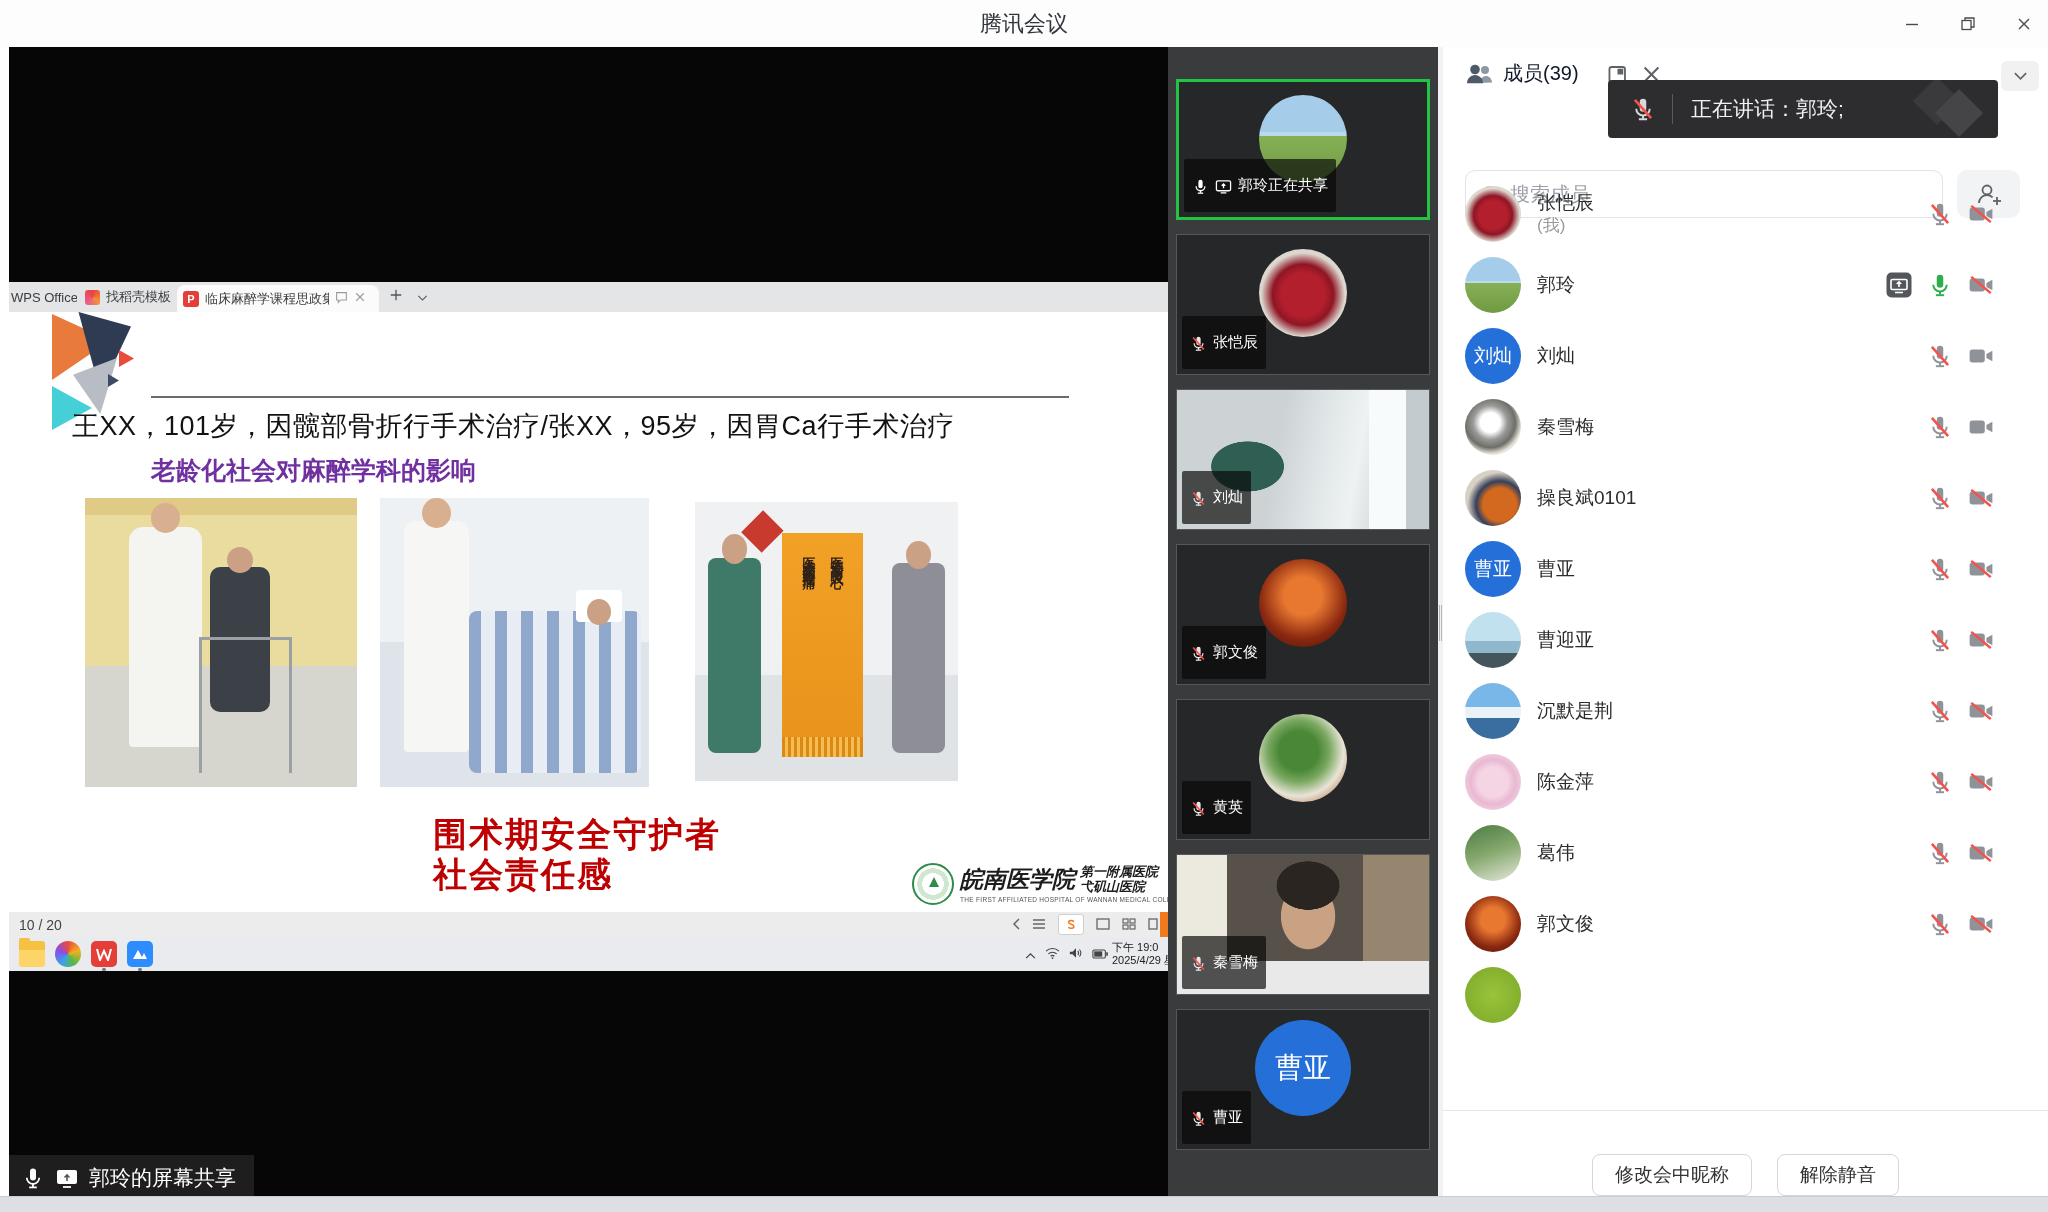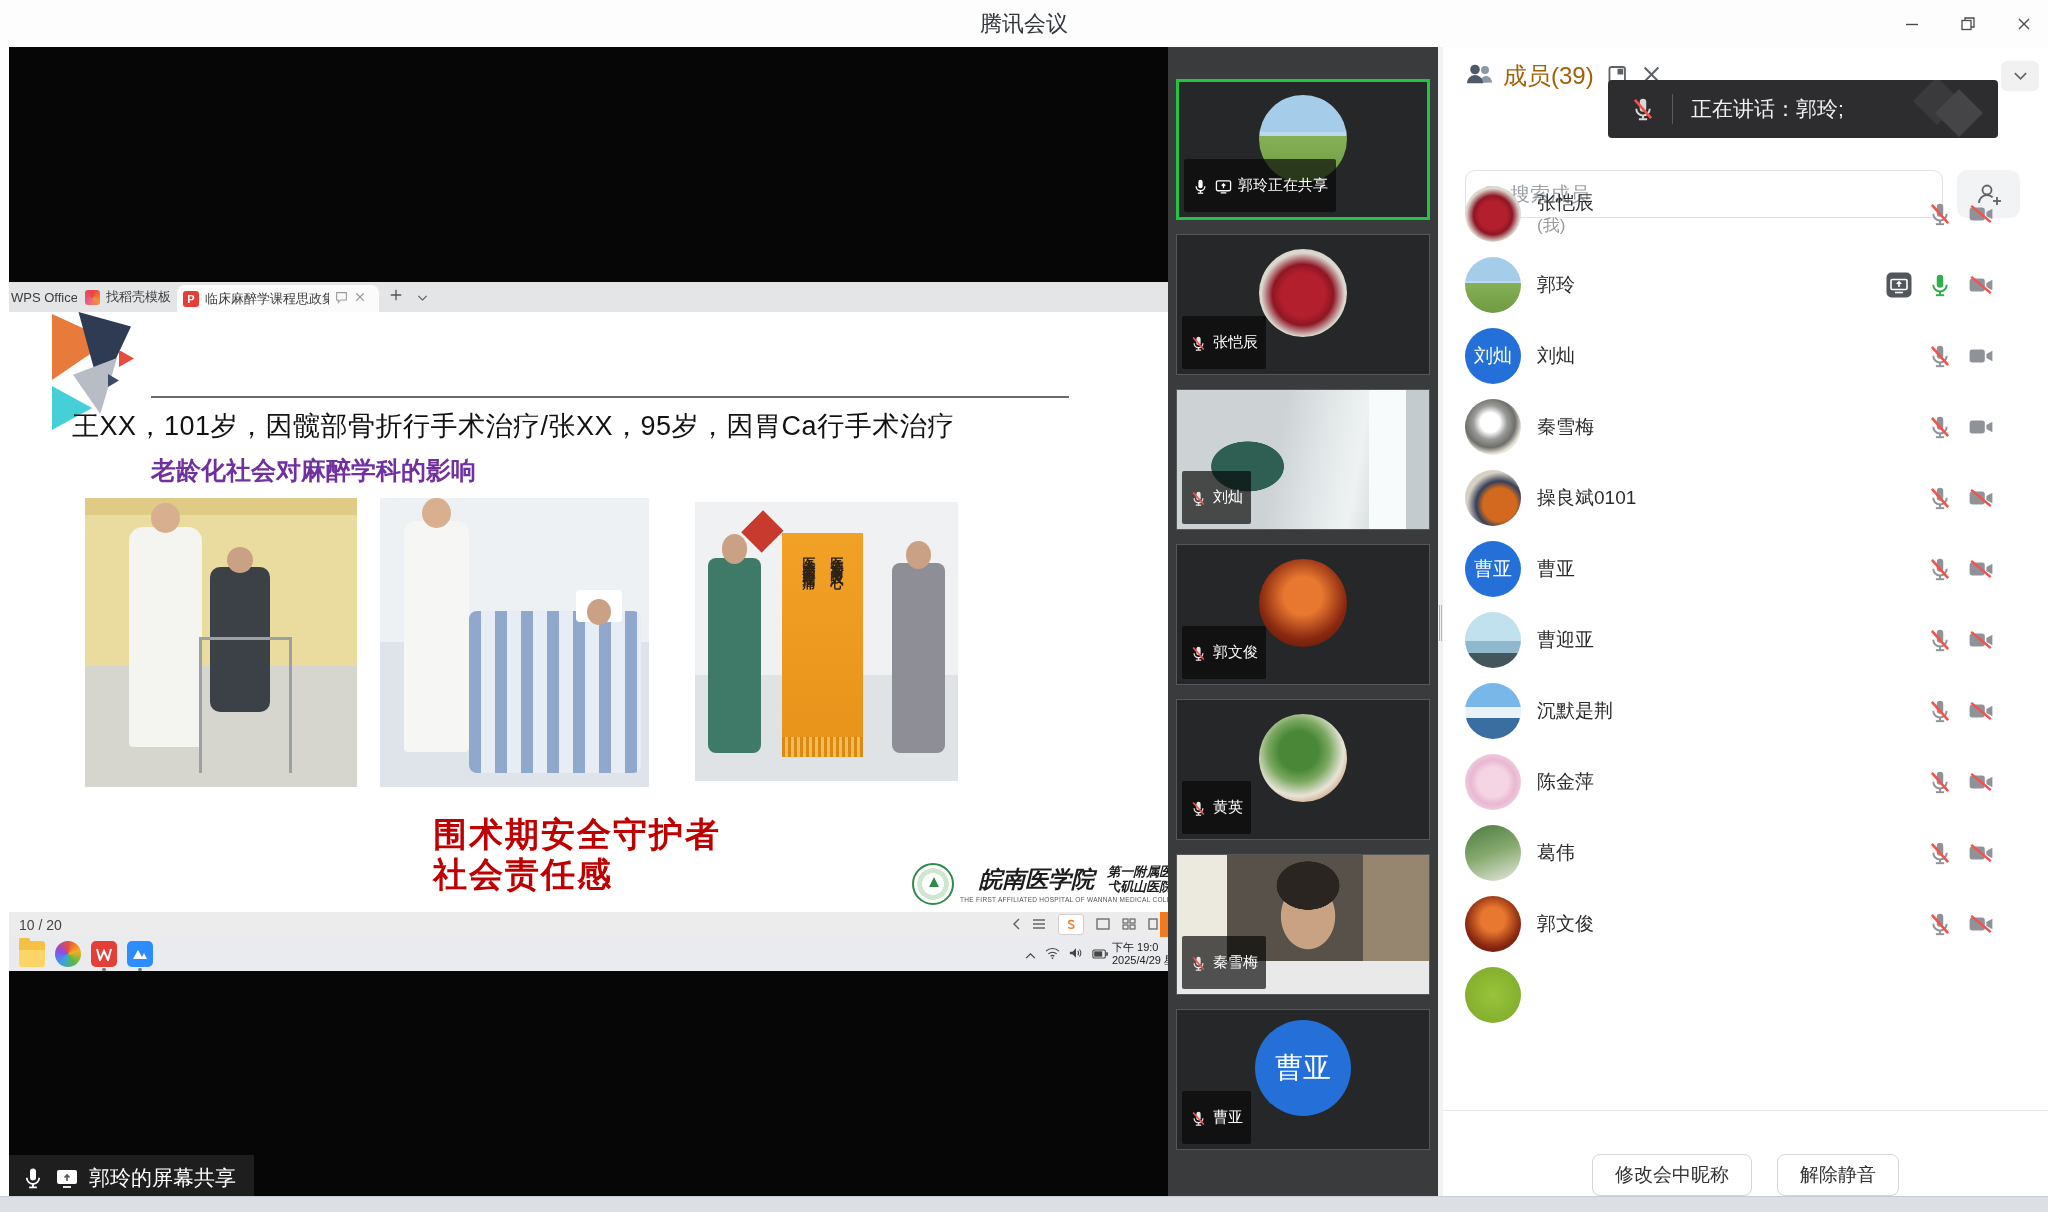--- a/index.html
+++ b/index.html
@@ -72,21 +72,21 @@
              background:repeating-linear-gradient(90deg,#d98a14 0 3px,#f6bc52 3px 6px);}
   .banner-col{writing-mode:vertical-rl;font-size:13px;font-weight:700;color:#2e2218;letter-spacing:3px;}
   .red-line{position:absolute;left:424px;font-size:34px;font-weight:800;color:#bf0000;letter-spacing:2px;}
   #red1{top:500px;}  #red2{top:540px;}
   .slide-logo{position:absolute;left:903px;top:548px;width:226px;height:48px;display:flex;align-items:center;gap:6px;}
   .logo-seal{width:42px;height:42px;border-radius:50%;border:2px solid #2e8b4a;flex:0 0 auto;
              background:radial-gradient(circle,#fff 0 40%,#cfe6cf 41% 58%,#fff 59%);position:relative;}
   .logo-seal:before{content:"";position:absolute;left:15px;top:12px;width:10px;height:10px;background:#2e8b4a;
              clip-path:polygon(50% 0,100% 100%,0 100%);}
   .logo-texts{position:relative;line-height:1;}
-  .logo-row{display:flex;align-items:center;gap:13px;font-family:"Liberation Serif","DejaVu Serif",serif;font-style:italic;justify-content:flex-end;}
+  .logo-row{display:flex;align-items:center;gap:5px;font-family:"Liberation Serif","DejaVu Serif",serif;font-style:italic;}
   .logo-name{font-size:23px;font-weight:700;color:#1c1c1c;white-space:nowrap;}
   .logo-sub{font-size:13px;font-weight:700;color:#1c1c1c;line-height:1.15;white-space:nowrap;}
   .logo-en{font-size:6.5px;color:#555;margin-top:2px;white-space:nowrap;letter-spacing:.3px;}
   
   .wps-status{position:absolute;left:0;top:865px;width:1159px;height:25px;background:#ececec;
               display:flex;align-items:center;font-size:14px;color:#444;}
   .page-ind{margin-left:10px;}
   .status-icons{position:absolute;right:10px;top:0;height:25px;display:flex;align-items:center;gap:12px;}
   .sbox{width:26px;height:21px;background:#fff;border:1px solid #cfcfcf;border-radius:3px;
         display:flex;align-items:center;justify-content:center;}
@@ -146,21 +146,21 @@
   .av-bonsai{background:radial-gradient(circle at 45% 42%,#4a8838 0 28%,#7aa860 44%,#e8e4d8 64%,#b87848 88%);}
   .av-greenpartial{background:radial-gradient(circle,#9ac33a,#7aa82a);}
   .av-blue{background:#2470d8;color:#fff;display:flex;align-items:center;justify-content:center;font-size:19px;}
   
   .panel{position:absolute;left:1443px;top:47px;width:605px;height:1149px;background:#fff;}
   .panel-gap{position:absolute;left:1438px;top:47px;width:5px;height:1149px;background:#f2f2f2;}
   .drag-handle{position:absolute;left:1439px;top:605px;width:3px;height:36px;
                border-left:1.5px solid #b5b5b5;border-right:1.5px solid #b5b5b5;}
   .panel-header{position:absolute;left:0;top:0;width:605px;height:58px;}
   .ph-people{position:absolute;left:22px;top:14px;width:29px;height:26px;}
-  .ph-title{position:absolute;left:60px;top:13px;font-size:24px;color:#a16207;font-weight:500;}
+  .ph-title{position:absolute;left:60px;top:13px;font-size:20px;color:#0f172a;font-weight:500;}
   .ph-popout{position:absolute;left:163px;top:16px;width:23px;height:23px;}
   .ph-close{position:absolute;left:197px;top:16px;width:23px;height:23px;}
   .ph-chevron{position:absolute;left:558px;top:14px;width:38px;height:30px;background:#f1f1f2;border-radius:6px;
               display:flex;align-items:center;justify-content:center;}
   .toast{position:absolute;left:165px;top:33px;width:390px;height:58px;background:#2d2d2f;border-radius:4px;
          display:flex;align-items:center;z-index:5;overflow:hidden;}
   .toast-mic{width:26px;height:26px;margin-left:22px;flex:0 0 auto;}
   .toast-div{width:1px;height:30px;background:#5a5a5c;margin:0 18px 0 16px;flex:0 0 auto;}
   .toast-text{color:#f2f2f2;font-size:21px;white-space:nowrap;}
   .wm{position:absolute;width:34px;height:34px;transform:rotate(45deg);}

